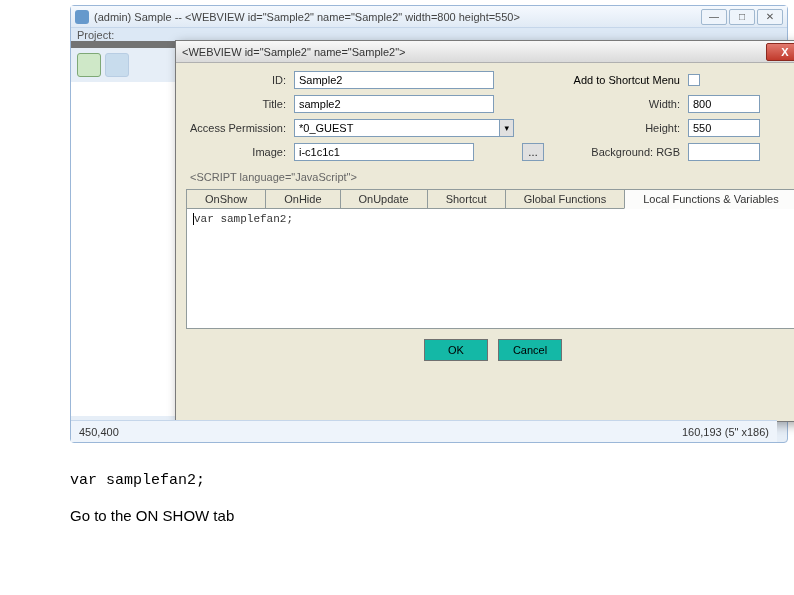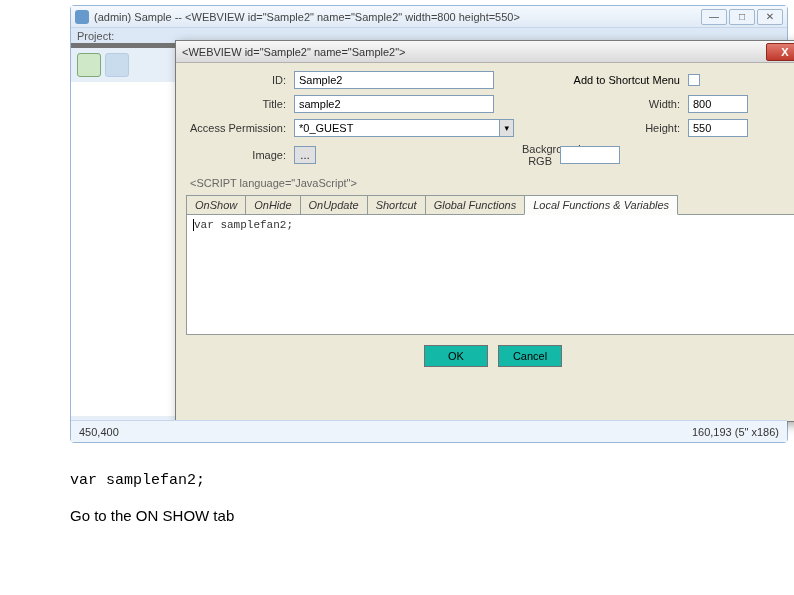--- a/index.html
+++ b/index.html
@@ -5,58 +5,58 @@
 * { box-sizing: border-box; margin: 0; padding: 0; }
 body { font-family: Tahoma, Arial, sans-serif; font-size: 11px; background: #fff; width: 794px; height: 595px; position: relative; }
 
 .app-window { position: absolute; top: 5px; left: 70px; width: 718px; height: 438px; border: 1px solid #9bb7d8; background: #e6eef7; border-radius: 4px; }
 .app-titlebar { height: 22px; background: linear-gradient(#f5f9fe,#e0eaf5); display: flex; align-items: center; padding: 0 4px; font-size: 11px; color: #444; border-bottom: 1px solid #c5d6ea; }
 .app-titlebar .icon { width: 14px; height: 14px; margin-right: 5px; border-radius: 3px; background: #69c; display: inline-block; }
 .app-titlebar .title-text { flex: 1; }
 .win-controls { display: flex; gap: 2px; }
 .win-btn { width: 26px; height: 16px; border: 1px solid #a0b8d0; background: #eef4fb; border-radius: 2px; display: flex; align-items: center; justify-content: center; font-size: 10px; color: #555; }
 
-.project-bar { height: 20px; background: #dce8f5; display: flex; align-items: center; padding: 0 6px; font-size: 11px; color: #555; border-bottom: 5px solid #737373; }
+.project-bar { height: 20px; background: #dce8f5; display: flex; align-items: center; padding: 0 6px; font-size: 11px; color: #555; border-bottom: 7px solid #737373; }
 .toolbar-strip { height: 34px; background: #e6eef7; display: flex; align-items: center; padding: 0 6px; gap: 4px; }
 .toolbar-strip .tbtn { width: 24px; height: 24px; border: 1px solid #b8cde3; background: #f0f6fc; border-radius: 3px; }
 
 .dotted-bg { position: absolute; left: 0; top: 76px; right: 0; bottom: 26px; background-image: radial-gradient(#888 0.5px, transparent 0.5px); background-size: 8px 8px; background-color: #fff; }
 
 .dialog { position: absolute; left: 104px; top: 34px; width: 636px; height: 382px; background: #ece9d8; border: 1px solid #7a7a7a; box-shadow: 3px 3px 10px rgba(0,0,0,0.35); }
 .dlg-titlebar { height: 22px; background: linear-gradient(#f8f8f8,#dadada); border-bottom: 1px solid #b0b0b0; display: flex; align-items: center; padding: 0 6px; font-size: 11px; color: #333; }
 .dlg-titlebar .flexfill { flex: 1; }
 .dlg-close { width: 38px; height: 18px; background: linear-gradient(#e27a6f,#c13a2c); border: 1px solid #8b2a20; border-radius: 2px; color: #fff; display: flex; align-items: center; justify-content: center; font-size: 11px; font-weight: bold; }
 
 .dlg-body { padding: 8px 10px 6px 10px; }
 .form-grid { display: grid; grid-template-columns: 100px 220px 30px 120px 60px; gap: 6px 8px; align-items: center; font-size: 11px; }
 .form-grid .lbl { text-align: right; color: #333; }
 .form-grid .rlbl { text-align: right; color: #333; }
 input.tx { height: 18px; border: 1px solid #7f9db9; padding: 1px 4px; font-size: 11px; background: #fff; }
-input.tx.small { width: 60px; }
+input.tx.small { width: 72px; }
 input.tx.mid { width: 200px; }
 .combo { display: flex; }
 .combo .tx { width: 227px; border-right: 0; }
 .combo .dd { width: 16px; height: 18px; border: 1px solid #7f9db9; background: #e0e0e0; display: flex; align-items: center; justify-content: center; font-size: 9px; }
 .browse { width: 22px; height: 18px; border: 1px solid #7f9db9; background: #e0e0e0; display: flex; align-items: center; justify-content: center; font-size: 10px; }
 .chk { display: flex; align-items: center; justify-content: flex-end; gap: 4px; }
 .chkbox { width: 12px; height: 12px; border: 1px solid #7f9db9; background: #fff; }
 
 .section-lbl { font-size: 11px; color: #666; margin: 10px 0 4px 4px; }
 
 .tabstrip { display: flex; align-items: flex-end; height: 22px; border-bottom: 1px solid #919b9c; gap: 0; font-size: 11px; }
-.tab { padding: 3px 8px; background: #ece9d8; border: 1px solid #919b9c; border-bottom: none; margin-right: -1px; position: relative; color: #333; font-style: italic; }
+.tab { padding: 3px 18px; background: #ece9d8; border: 1px solid #919b9c; border-bottom: none; margin-right: -1px; position: relative; color: #333; }
 .tab.active { background: #fcfcfb; top: 1px; border-bottom: 1px solid #fcfcfb; }
 
 .editor { height: 120px; border: 1px solid #919b9c; border-top: 0; background: #fff; padding: 4px 6px; font-family: 'Courier New', monospace; font-size: 11px; color: #333; white-space: pre; overflow: auto; }
 .cursor-line { display: inline-block; border-left: 1px solid #000; height: 12px; vertical-align: middle; }
 
 .dlg-footer { display: flex; justify-content: center; gap: 10px; padding: 10px 0 6px; }
 .dlg-btn { width: 64px; height: 22px; border: 1px solid #707070; background: #14b8a6; font-size: 11px; }
 
-.statusbar { position: absolute; left: 0; right: 0; bottom: 0; height: 22px; background: #eef4fb; border-top: 1px solid #c5d6ea; display: flex; align-items: center; justify-content: space-between; padding: 0 8px; font-size: 11px; color: #333; }
+.statusbar { position: absolute; left: 0; right: 10px; bottom: 0; height: 22px; background: #eef4fb; border-top: 1px solid #c5d6ea; display: flex; align-items: center; justify-content: space-between; padding: 0 8px; font-size: 11px; color: #333; }
 
 .instructions { position: absolute; left: 70px; top: 470px; font-family: Arial, sans-serif; font-size: 15px; line-height: 1.4; }
 .instructions p { margin-bottom: 14px; }
 .instructions .code { font-family: 'Courier New', monospace; font-size: 15px; }
 </style>
 </head>
 <body>
 
 <div class="app-window">
   <div class="app-titlebar">
@@ -110,20 +110,23 @@
         <div class="lbl">Access Permission:</div>
         <div class="combo">
           <input class="tx" value="*0_GUEST" style="">
           <div class="dd">▾</div>
         </div>
         <div></div>
         <div class="rlbl">Height:</div>
         <input class="tx small" value="550" style="">
 
         <div class="lbl">Image:</div>
+        <div style="display:flex;gap:4px;">
+          <input class="tx" style="width: 180px;" value="i-c1c1c1">
+        </div>
         <div class="browse">…</div>
         <div class="rlbl">Background: RGB</div>
         <input class="tx small" value="" style="">
       </div>
 
       <div class="section-lbl">&lt;SCRIPT language="JavaScript"&gt;</div>
 
       <div class="tabstrip">
         <div class="tab">OnShow</div>
         <div class="tab">OnHide</div>

